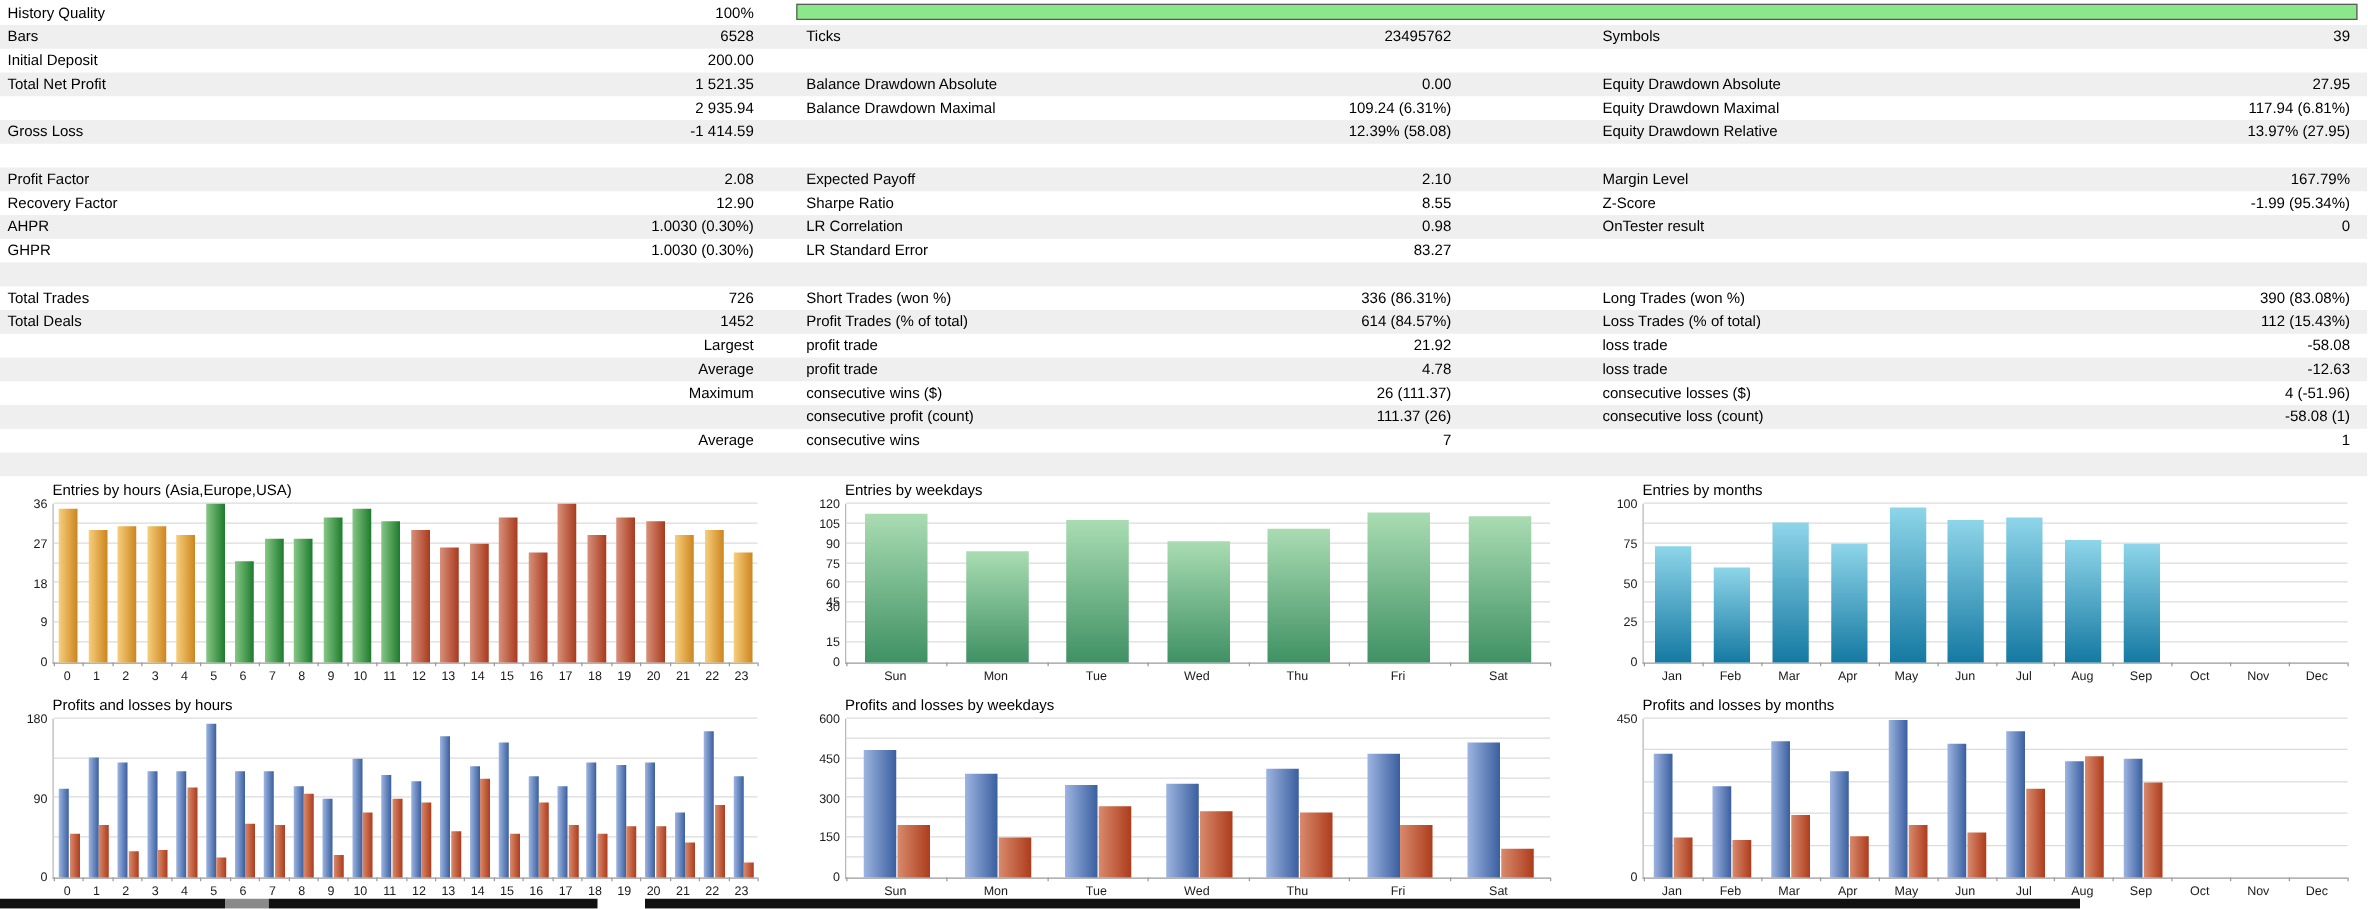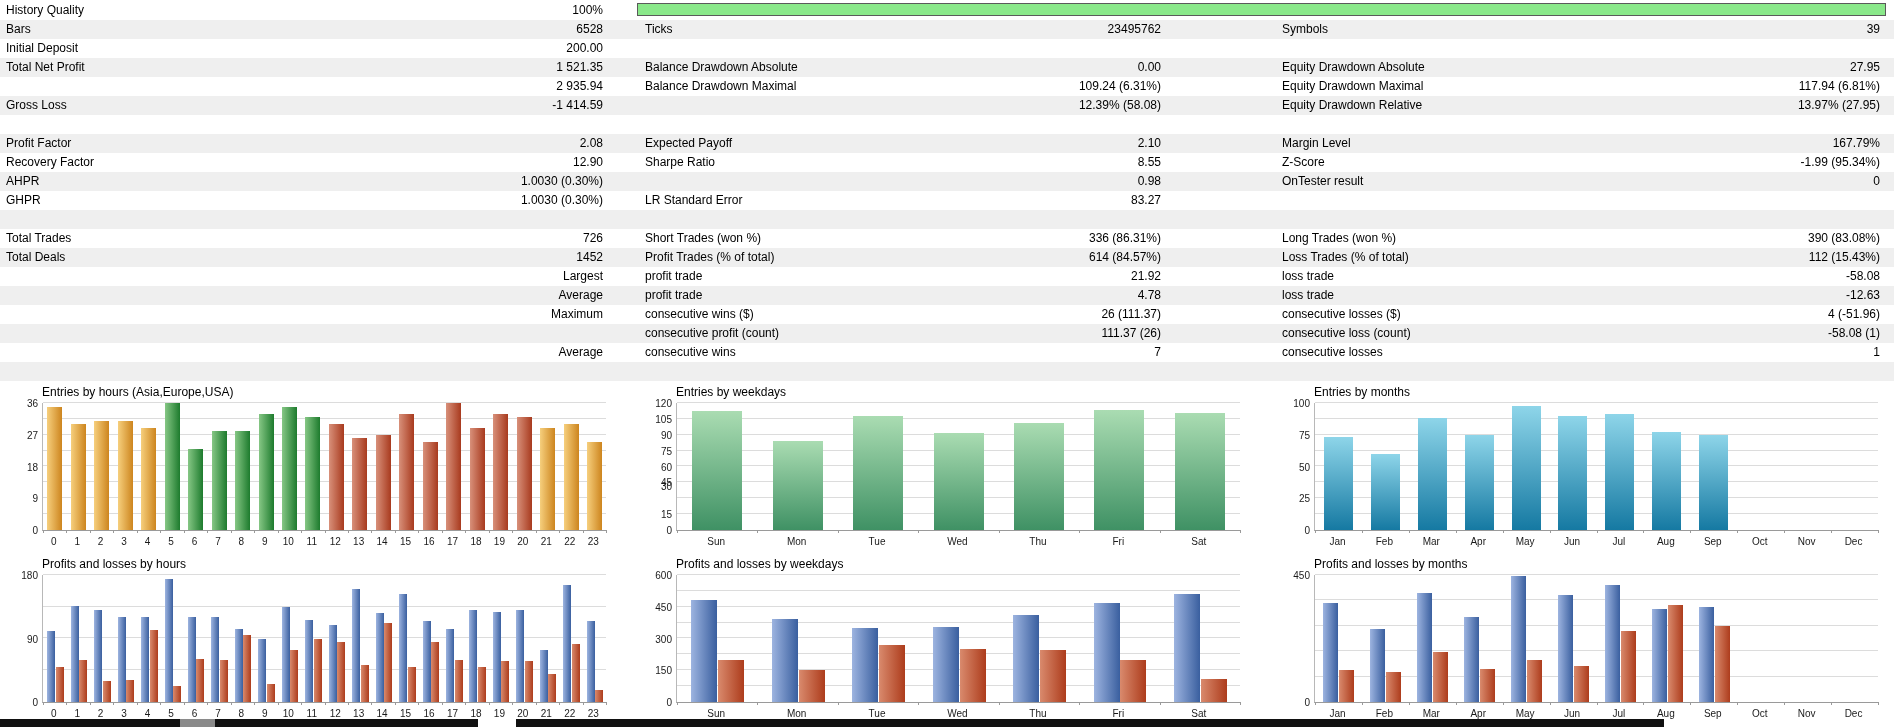--- a/index.html
+++ b/index.html
@@ -88,20 +88,21 @@
         <span class="cell a-label">Recovery Factor</span>
         <span class="cell a-value">12.90</span>
         <span class="cell b-label">Sharpe Ratio</span>
         <span class="cell b-value">8.55</span>
         <span class="cell c-label">Z-Score</span>
         <span class="cell c-value">-1.99 (95.34%)</span>
       </div>
       <div class="trow alt" style="top: 171px;">
         <span class="cell a-label">AHPR</span>
         <span class="cell a-value">1.0030 (0.30%)</span>
+        <span class="cell b-label">LR Correlation</span>
         <span class="cell b-value">0.98</span>
         <span class="cell c-label">OnTester result</span>
         <span class="cell c-value">0</span>
       </div>
       <div class="trow" style="top: 190px;">
         <span class="cell a-label">GHPR</span>
         <span class="cell a-value">1.0030 (0.30%)</span>
         <span class="cell b-label">LR Standard Error</span>
         <span class="cell b-value">83.27</span>
       </div>
@@ -146,21 +147,20 @@
       <div class="trow alt" style="top: 323px;">
         <span class="cell b-label">consecutive profit (count)</span>
         <span class="cell b-value">111.37 (26)</span>
         <span class="cell c-label">consecutive loss (count)</span>
         <span class="cell c-value">-58.08 (1)</span>
       </div>
       <div class="trow" style="top: 342px;">
         <span class="cell a-value">Average</span>
         <span class="cell b-label">consecutive wins</span>
         <span class="cell b-value">7</span>
-        <span class="cell c-label">consecutive losses</span>
         <span class="cell c-value">1</span>
       </div>
       <div class="trow alt" style="top: 361px;"></div>
     </div>
 
   <div class="chart" id="chart-0" style="left:8px;top:385px">
     <div class="chart-title">Entries by hours (Asia,Europe,USA)</div>
       <div class="plot">
         <div class="grid" style="bottom: 16px;"></div>
         <div class="grid" style="bottom: 32px;"></div>

